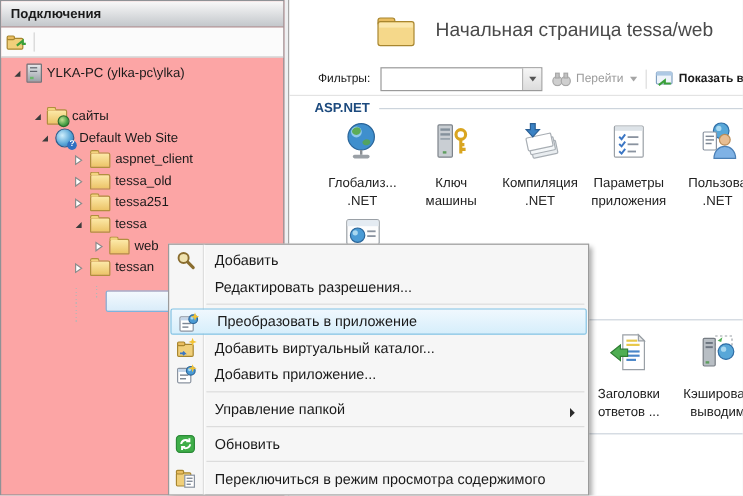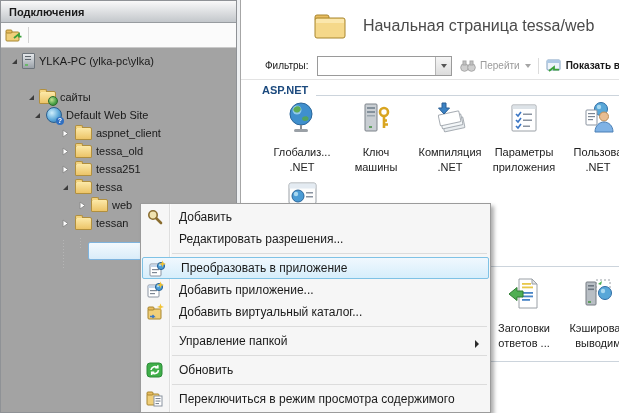--- a/index.html
+++ b/index.html
@@ -4,21 +4,21 @@
 <style>
   html,body{margin:0;padding:0;}
   #screen{
     position:relative;width:619px;height:413px;overflow:hidden;
     background:#eef0f2;font-family:"Liberation Sans",sans-serif;
     -webkit-font-smoothing:antialiased;
   }
   
   .left-panel{
     position:absolute;left:0;top:0;width:237px;height:413px;
-    background:#a3a3a3;border:1px solid #8f9296;box-sizing:border-box;
+    background:#fca5a5;border:1px solid #8f9296;box-sizing:border-box;
   }
   .panel-header{
     height:21px;background:linear-gradient(#f9f9f9,#c3c7cb);
     border-bottom:1px solid #989ca0;display:flex;align-items:center;
     font-size:11px;font-weight:bold;color:#1a1a1a;padding-left:8px;
   }
   .panel-toolbar{
     height:24px;background:#fbfbfb;border-bottom:1px solid #c9c9c9;
     display:flex;align-items:center;padding-left:4px;
   }
@@ -55,21 +55,21 @@
   .filter-label{margin-left:24px;color:#1a1a1a;}
   .combo{margin-left:8px;width:134px;height:18px;background:#fff;border:1px solid #9a9a9a;position:relative;}
   .combo-btn{position:absolute;right:0;top:0;width:15px;height:100%;background:linear-gradient(#f6f6f6,#dcdcdc);border-left:1px solid #b5b5b5;display:flex;align-items:center;justify-content:center;}
   .caret{width:0;height:0;border-left:3px solid transparent;border-right:3px solid transparent;border-top:4px solid #555;}
   .caret.dis{border-top-color:#a5a5a5;}
   .go-group{display:flex;align-items:center;margin-left:8px;color:#9b9b9b;}
   .go-group .glabel{margin-left:4px;}
   .vline{width:1px;height:16px;background:#dcdcdc;margin-left:7px;}
   .show-group{display:flex;align-items:center;margin-left:7px;color:#1a1a1a;white-space:nowrap;}
   .show-group .slabel{margin-left:4px;font-weight:bold;}
-  .section-head{position:absolute;left:21px;right:0;top:84px;display:flex;align-items:flex-end;}
+  .section-head{position:absolute;left:21px;right:0;top:84px;display:flex;align-items:center;}
   .section-label{font-size:11px;font-weight:bold;color:#1c4a7e;flex:0 0 auto;}
   .section-rule{flex:1;height:1px;background:#ccd4dc;margin-left:8px;}
   .hrule{position:absolute;height:1px;background:#ccd4dc;right:0;}
   .feat{position:absolute;width:74px;text-align:center;cursor:default;}
   .feat-icon{width:34px;height:34px;margin:0 auto;}
   .feat-label{font-size:11px;color:#222;line-height:15px;margin-top:6px;white-space:nowrap;}
   
   .ctx-menu{
     position:absolute;left:140px;top:203px;width:351px;z-index:10;
     background:#f6f6f6;border:1px solid #9b9b9b;box-sizing:border-box;
@@ -406,41 +406,41 @@
         <rect x="4" y="12" width="5" height="1.2" fill="#7d8794"></rect>
         <circle cx="13" cy="6" r="3.6" fill="#4a9bd5" stroke="#2a6599"></circle>
         <circle cx="12" cy="5" r="1.3" fill="#a8d8f0"></circle>
         <polygon points="14.5,0.5 15.4,3 18,3.9 15.4,4.8 14.5,7.3 13.6,4.8 11,3.9 13.6,3" fill="#f2c233"></polygon>
       </svg>
       <span class="mi-label">Преобразовать в приложение</span>
     </div>
 
     <div class="ctx-item">
       <svg class="mi-icon" viewBox="0 0 18 18">
+        <rect x="2" y="6" width="13" height="10" rx="1" fill="#f0cf7a" stroke="#a8862f"></rect>
+        <rect x="2" y="4" width="6" height="3" rx="1" fill="#e9bd60" stroke="#a8862f"></rect>
+        <path d="M4 13.5h4l-1.5-1.5m1.5 1.5L6.5 15" stroke="#3b76c4" stroke-width="1.4" fill="none"></path>
+        <polygon points="14.5,0.5 15.4,3 18,3.9 15.4,4.8 14.5,7.3 13.6,4.8 11,3.9 13.6,3" fill="#f2c233"></polygon>
+      </svg>
+      <span class="mi-label">Добавить виртуальный каталог...</span>
+    </div>
+
+    <div class="ctx-item">
+      <svg class="mi-icon" viewBox="0 0 18 18">
         <rect x="2" y="4" width="11" height="12" rx="1" fill="#fff" stroke="#8a93a0"></rect>
         <rect x="2.5" y="4.5" width="10" height="2.5" fill="#c4d6ea"></rect>
         <rect x="4" y="9" width="7" height="1.2" fill="#7d8794"></rect>
         <rect x="4" y="12" width="5" height="1.2" fill="#7d8794"></rect>
         <circle cx="13" cy="6" r="3.6" fill="#4a9bd5" stroke="#2a6599"></circle>
         <circle cx="12" cy="5" r="1.3" fill="#a8d8f0"></circle>
         <polygon points="14.5,0.5 15.4,3 18,3.9 15.4,4.8 14.5,7.3 13.6,4.8 11,3.9 13.6,3" fill="#f2c233"></polygon>
       </svg>
       <span class="mi-label">Добавить приложение...</span>
     </div>
 
-    <div class="ctx-item">
-      <svg class="mi-icon" viewBox="0 0 18 18">
-        <rect x="2" y="6" width="13" height="10" rx="1" fill="#f0cf7a" stroke="#a8862f"></rect>
-        <rect x="2" y="4" width="6" height="3" rx="1" fill="#e9bd60" stroke="#a8862f"></rect>
-        <path d="M4 13.5h4l-1.5-1.5m1.5 1.5L6.5 15" stroke="#3b76c4" stroke-width="1.4" fill="none"></path>
-        <polygon points="14.5,0.5 15.4,3 18,3.9 15.4,4.8 14.5,7.3 13.6,4.8 11,3.9 13.6,3" fill="#f2c233"></polygon>
-      </svg>
-      <span class="mi-label">Добавить виртуальный каталог...</span>
-    </div>
-
     <div class="ctx-sep"></div>
 
     <div class="ctx-item">
       <span class="mi-label">Управление папкой</span>
       <span class="sub-arrow"><svg width="6" height="8">
             <path d="M1 0l4 4-4 4z" fill="#2b2b2b"></path>
           </svg></span>
     </div>
 
     <div class="ctx-sep"></div>

